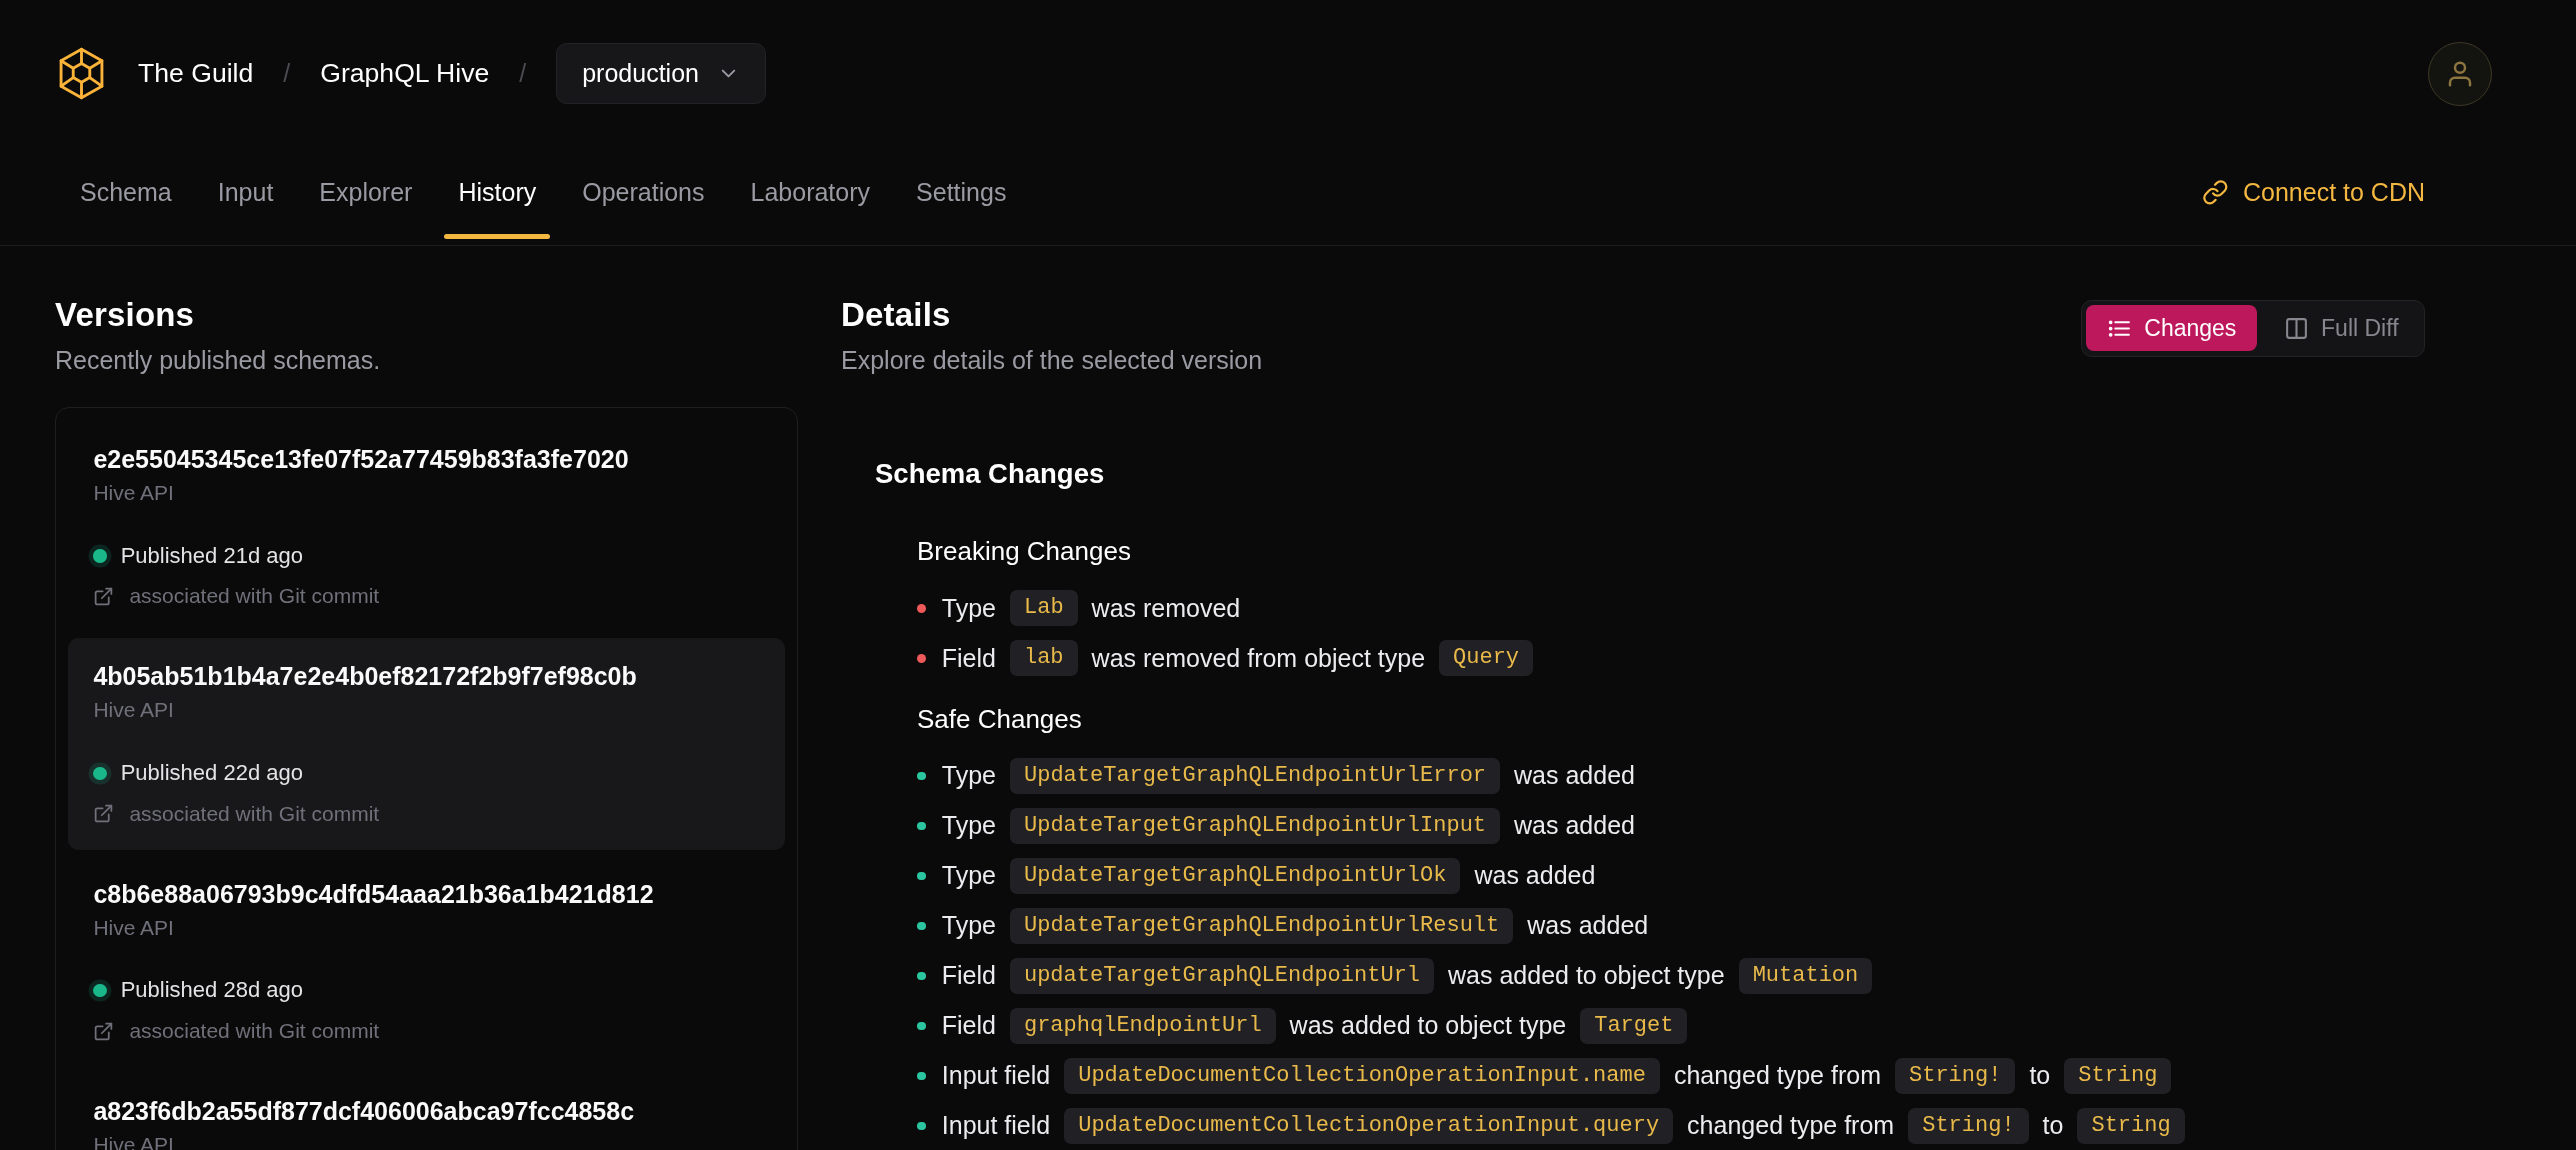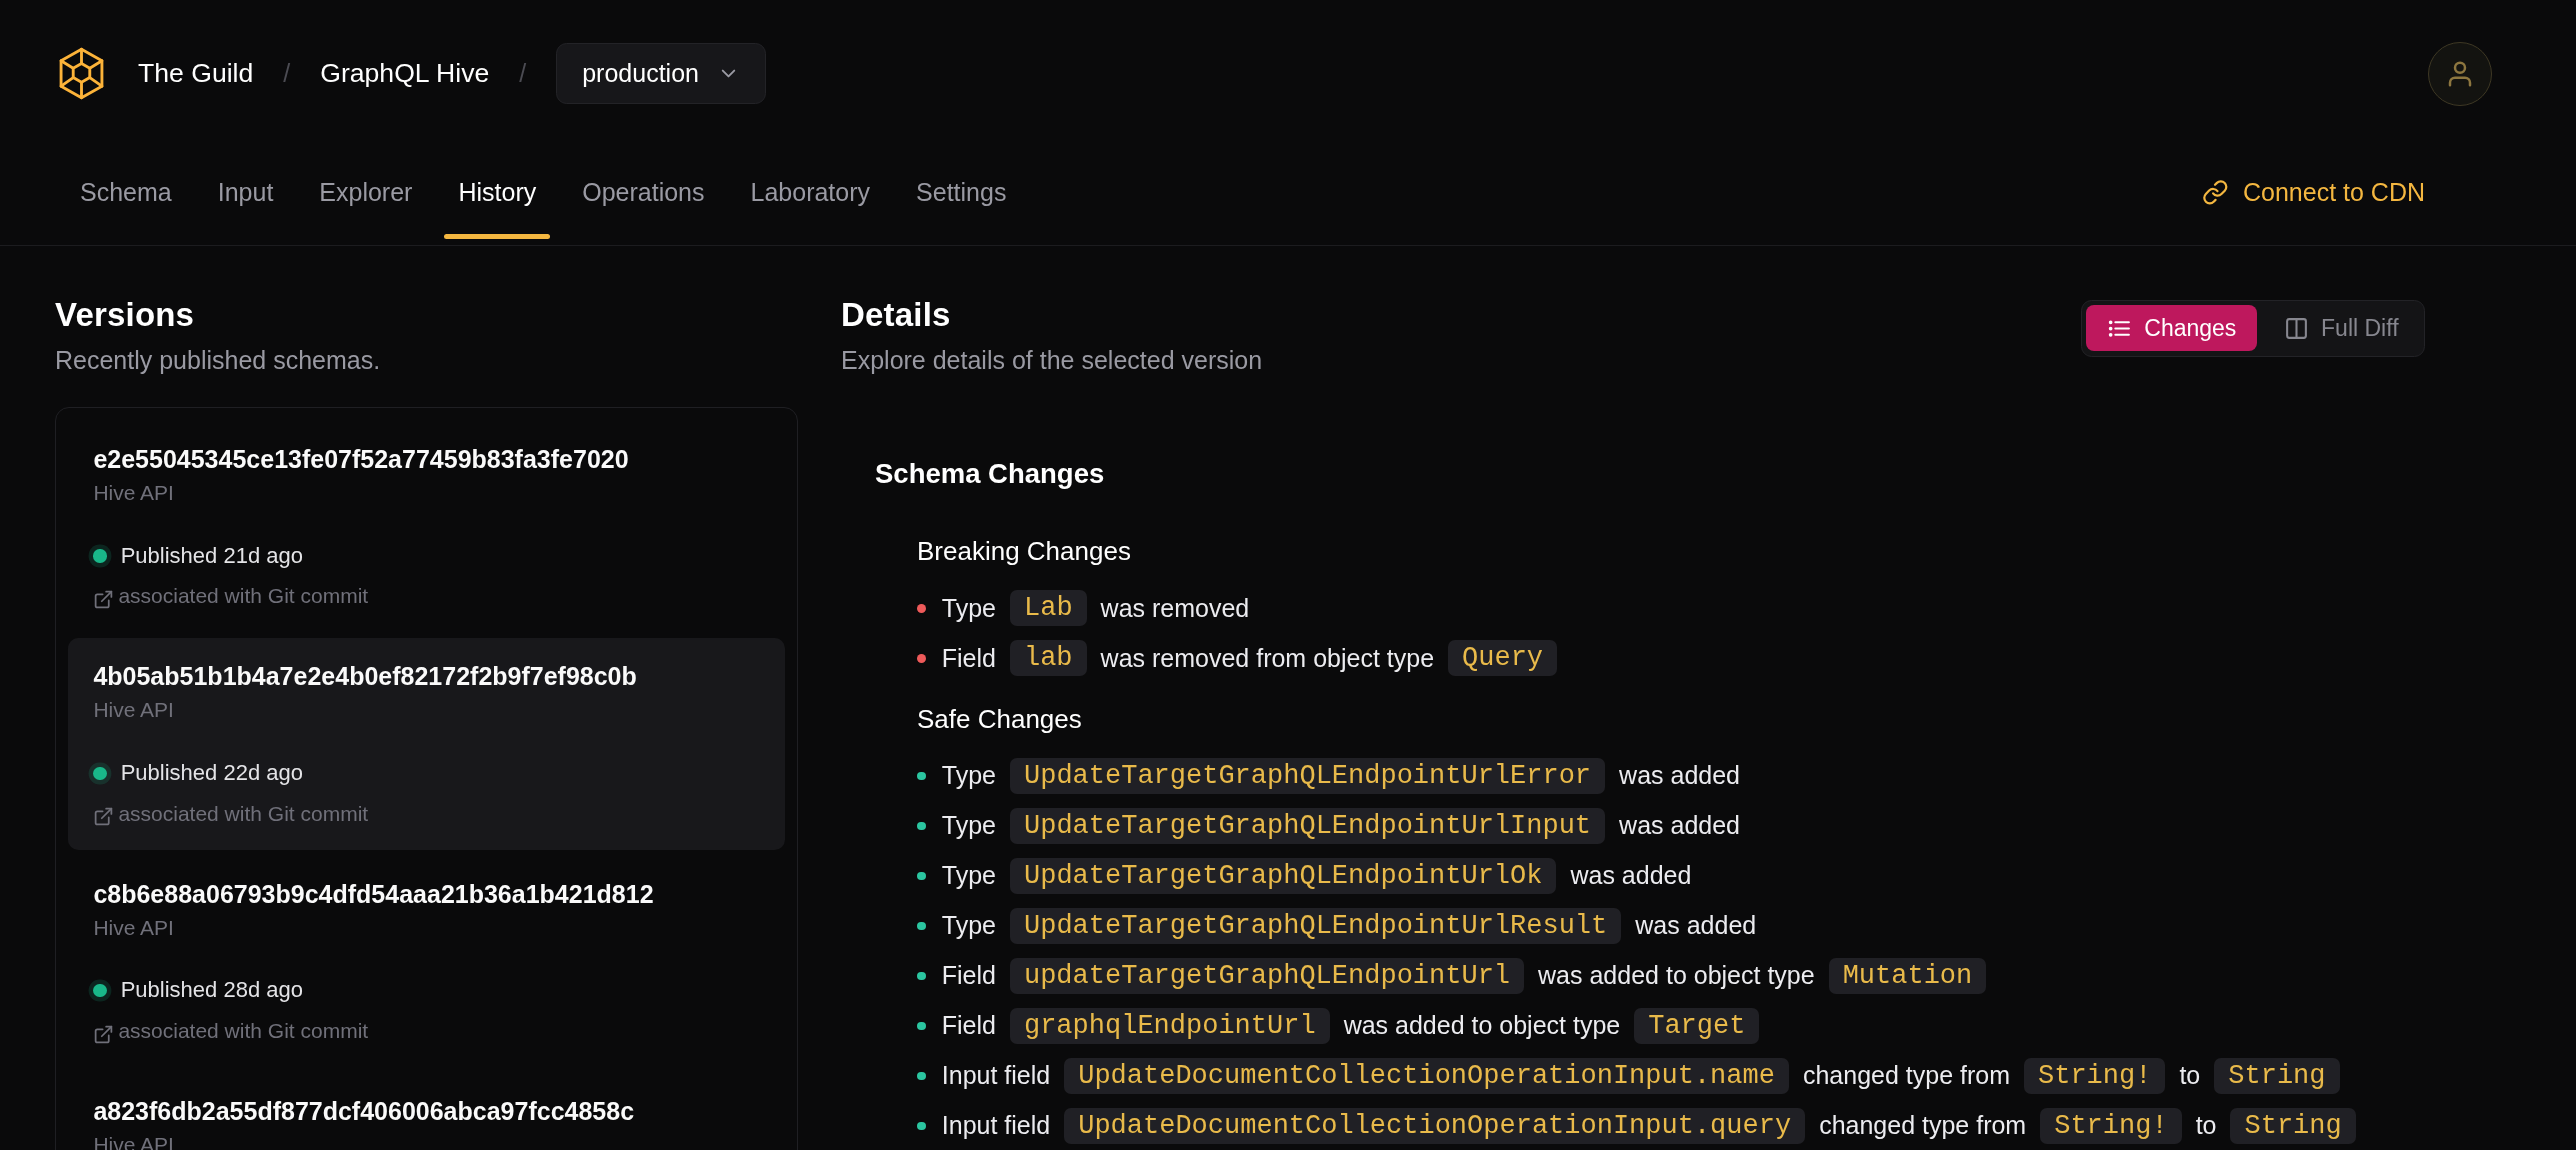--- a/index.html
+++ b/index.html
@@ -66,21 +66,21 @@
 
   
   .versions { width:743px; flex-shrink:0; }
   .version-list { margin-top:32px; border:0.9px solid #1f1f23; border-radius:14px; padding:12.4px; }
   .version-item { padding:23px 25px; border-radius:10.6px; cursor:pointer; margin-bottom:5.3px; }
   .version-item.selected { background:#18181b; }
   .v-hash { font-size:25px; font-weight:600; color:#fafafa; line-height:31px; word-break:break-all; }
   .v-service { font-size:21px; color:var(--muted2); margin-top:5.3px; line-height:26.6px; }
   .v-status { display:flex; align-items:center; gap:14px; margin-top:36px; font-size:22px; color:#e4e4e7; line-height:26.6px;text-align:right; }
   .v-dot { width:13.3px; height:13.3px; border-radius:50%; background:var(--published); box-shadow:0 0 0 4.4px rgba(25,183,137,.16); flex-shrink:0; }
-  .v-commit { display:flex; align-items:flex-end; gap:4px; margin-top:14px; font-size:21px; color:var(--muted2); line-height:26.6px; }
+  .v-commit { display:flex; align-items:center; gap:15px; margin-top:14px; font-size:21px; color:var(--muted2); line-height:26.6px; }
   .v-commit svg { width:21px; height:21px; flex-shrink:0; }
 
   
   .details { flex:1; min-width:0; }
   .details-head { display:flex; justify-content:space-between; align-items:flex-start; }
   .toggle-group {
     display:flex; align-items:center; gap:5.3px;
     background:#141416; border:0.9px solid var(--border); border-radius:10.6px; padding:4.4px; margin-top:3.5px;
   }
   .toggle-btn {
@@ -94,21 +94,21 @@
   .change-section { margin-left:76px; margin-top:44px; }
   .change-section + .change-section { margin-top:26.6px; }
   .section-title { font-size:26px; font-weight:500; line-height:32px; }
   .change-section ul { list-style:none; margin-top:23px; }
   .change-item { display:flex; align-items:center; margin-bottom:14px; font-size:25px; color:#ececf0; flex-wrap:wrap; min-height:36px; }
   .change-item .dot { width:8.9px; height:8.9px; border-radius:50%; margin-right:8.9px; flex-shrink:0; }
   .change-section.breaking .dot { background:var(--breaking); }
   .change-section.safe .dot { background:var(--safe); }
   .change-item .txt { margin:0 7px; }
   .change-item .code {
-    font-family:"Liberation Mono", monospace; font-size:27px; color:var(--code);
+    font-family:"Liberation Mono", monospace; font-size:22px; color:var(--code);
     background:#202025; border-radius:7px; padding:7px 14px; margin:0 7px; line-height:22px;
   }
 </style>
 </head>
 <body>
 
 <header>
   <div class="topbar">
     <button class="logo">
       <svg viewBox="0 0 48 48" fill="none" stroke="#fcb339" stroke-width="2.6" stroke-linejoin="round" stroke-linecap="round">

